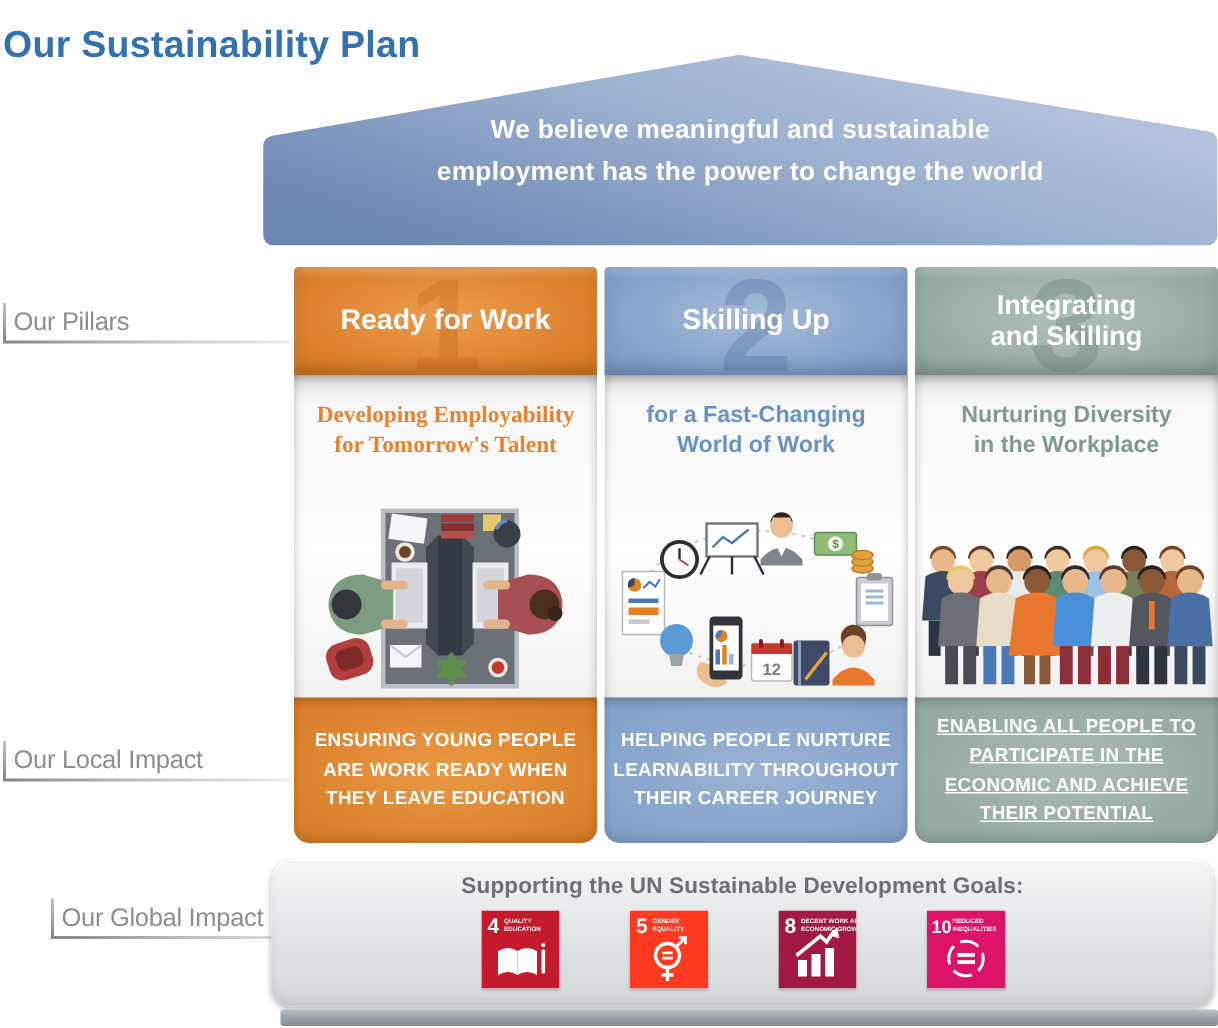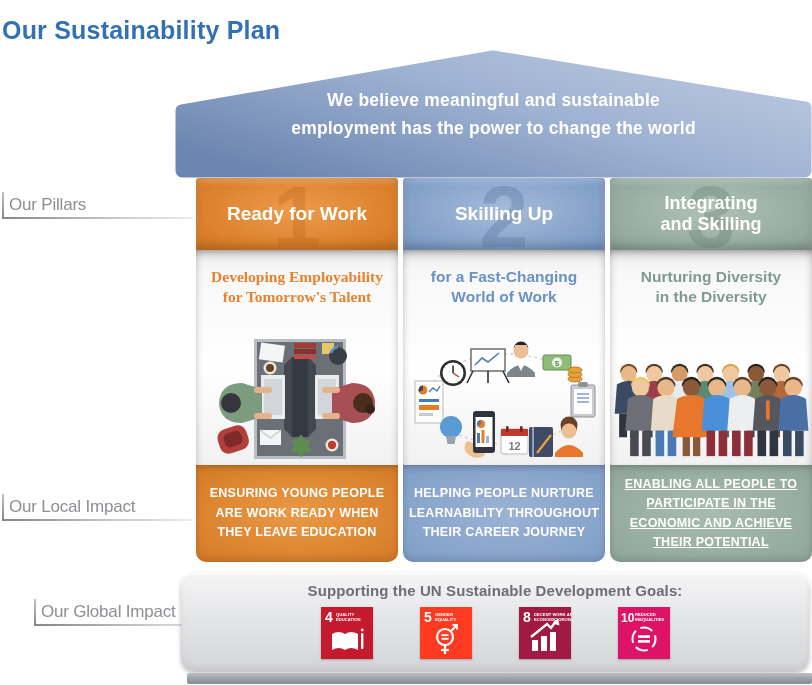--- a/index.html
+++ b/index.html
@@ -4,34 +4,34 @@
 <style>
   html,body{margin:0;padding:0;background:#fff;}
   .canvas{position:relative;width:812px;height:685px;background:#ffffff;overflow:hidden;
           font-family:"Liberation Sans",sans-serif;}
 
   
   .page-title{position:absolute;left:2px;top:16px;margin:0;font-size:25px;font-weight:bold;
               color:#3471b0;letter-spacing:.2px;}
 
   
-  .roof{position:absolute;left:175px;top:50px;width:637px;height:128px;}
+  .roof{position:absolute;left:175px;top:36px;width:637px;height:128px;}
   .roof svg{position:absolute;left:0;top:0;}
   .roof-text{position:absolute;left:0;right:0;top:36px;text-align:center;color:#ffffff;
              font-size:17.5px;font-weight:bold;line-height:1.6;letter-spacing:.2px;}
 
   
   .side-label{position:absolute;left:0;width:196px;height:30px;}
   .side-label .txt{position:absolute;left:9px;top:0;font-size:17px;color:#8d8e92;
                    letter-spacing:-.2px;white-space:nowrap;}
   .side-label .tick{position:absolute;left:2px;top:-3px;width:2px;height:26px;
                     background:linear-gradient(180deg,#c2c3c6,#85868a);}
   .side-label .underline{position:absolute;left:2px;top:22px;width:191px;height:2px;
                     background:linear-gradient(90deg,#85868a,#c9cacd 60%,#ececee 100%);}
-  #label-pillars{top:195px;padding-left:14px;} #label-local{top:497px;} #label-global{top:602px;margin-left:32px;}
+  #label-pillars{top:205px;padding-left:14px;} #label-local{top:497px;} #label-global{top:602px;margin-left:32px;}
 
   
   .pillars{position:absolute;left:196px;top:178px;width:616px;display:flex;gap:5px;}
   .pillar{width:202px;display:flex;flex-direction:column;}
   .pillar-header{height:72px;position:relative;display:flex;align-items:center;justify-content:center;
                  text-align:center;color:#fff;font-weight:bold;font-size:19px;line-height:1.15;
                  border-radius:3px 3px 0 0;overflow:hidden;
                  box-shadow:inset 0 -5px 9px rgba(0,0,0,.18),inset 0 4px 6px rgba(255,255,255,.22);}
   .pillar-title{position:relative;z-index:2;}
   .ghost-number{position:absolute;left:0;right:0;top:-12px;z-index:1;text-align:center;
@@ -288,21 +288,21 @@
       <div class="pillar-header">
         <span class="ghost-number">3</span>
         <span class="pillar-title">
           <div>Integrating</div>
           <div>and Skilling</div>
         </span>
       </div>
       <div class="pillar-body">
         <div class="subtitle">
           <div>Nurturing Diversity</div>
-          <div>in the Diversity</div>
+          <div>in the Workplace</div>
         </div>
         <svg class="illustration" width="196" height="128" viewBox="0 0 200 130">
 
           <g transform="translate(16,36) scale(1.5)">
             <path d="M-6 0 a6 6 0 1 1 12 0 Z" fill="#7a4a28"></path>
               <circle cx="0" cy="1" r="5.4" fill="#e8b88a"></circle>
             <path d="M-8 8 q8 -5 16 0 l1.5 20 h-19 Z" fill="#3a4a63"></path>
             <rect x="-6.5" y="28" width="5.4" height="16" fill="#2e3440"></rect>
               <rect x="1.1" y="28" width="5.4" height="16" fill="#2e3440"></rect>
           </g>

